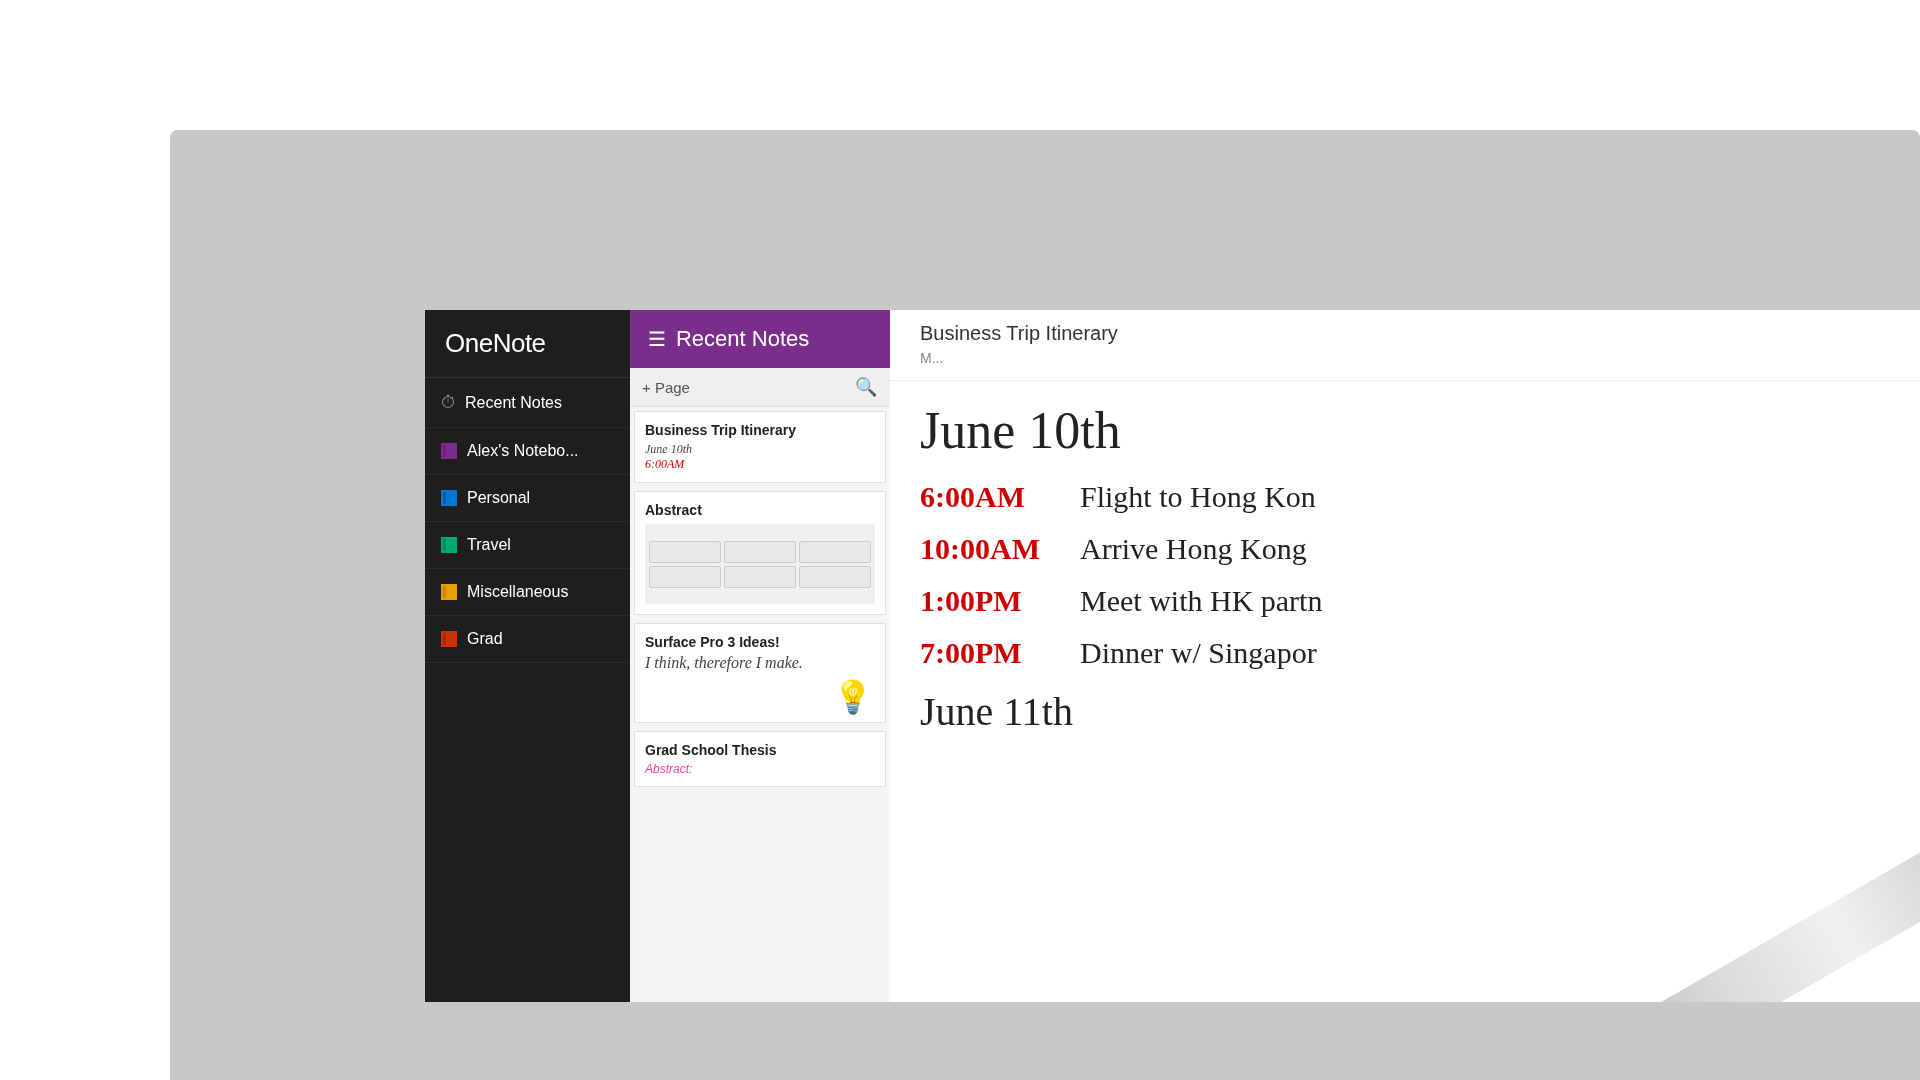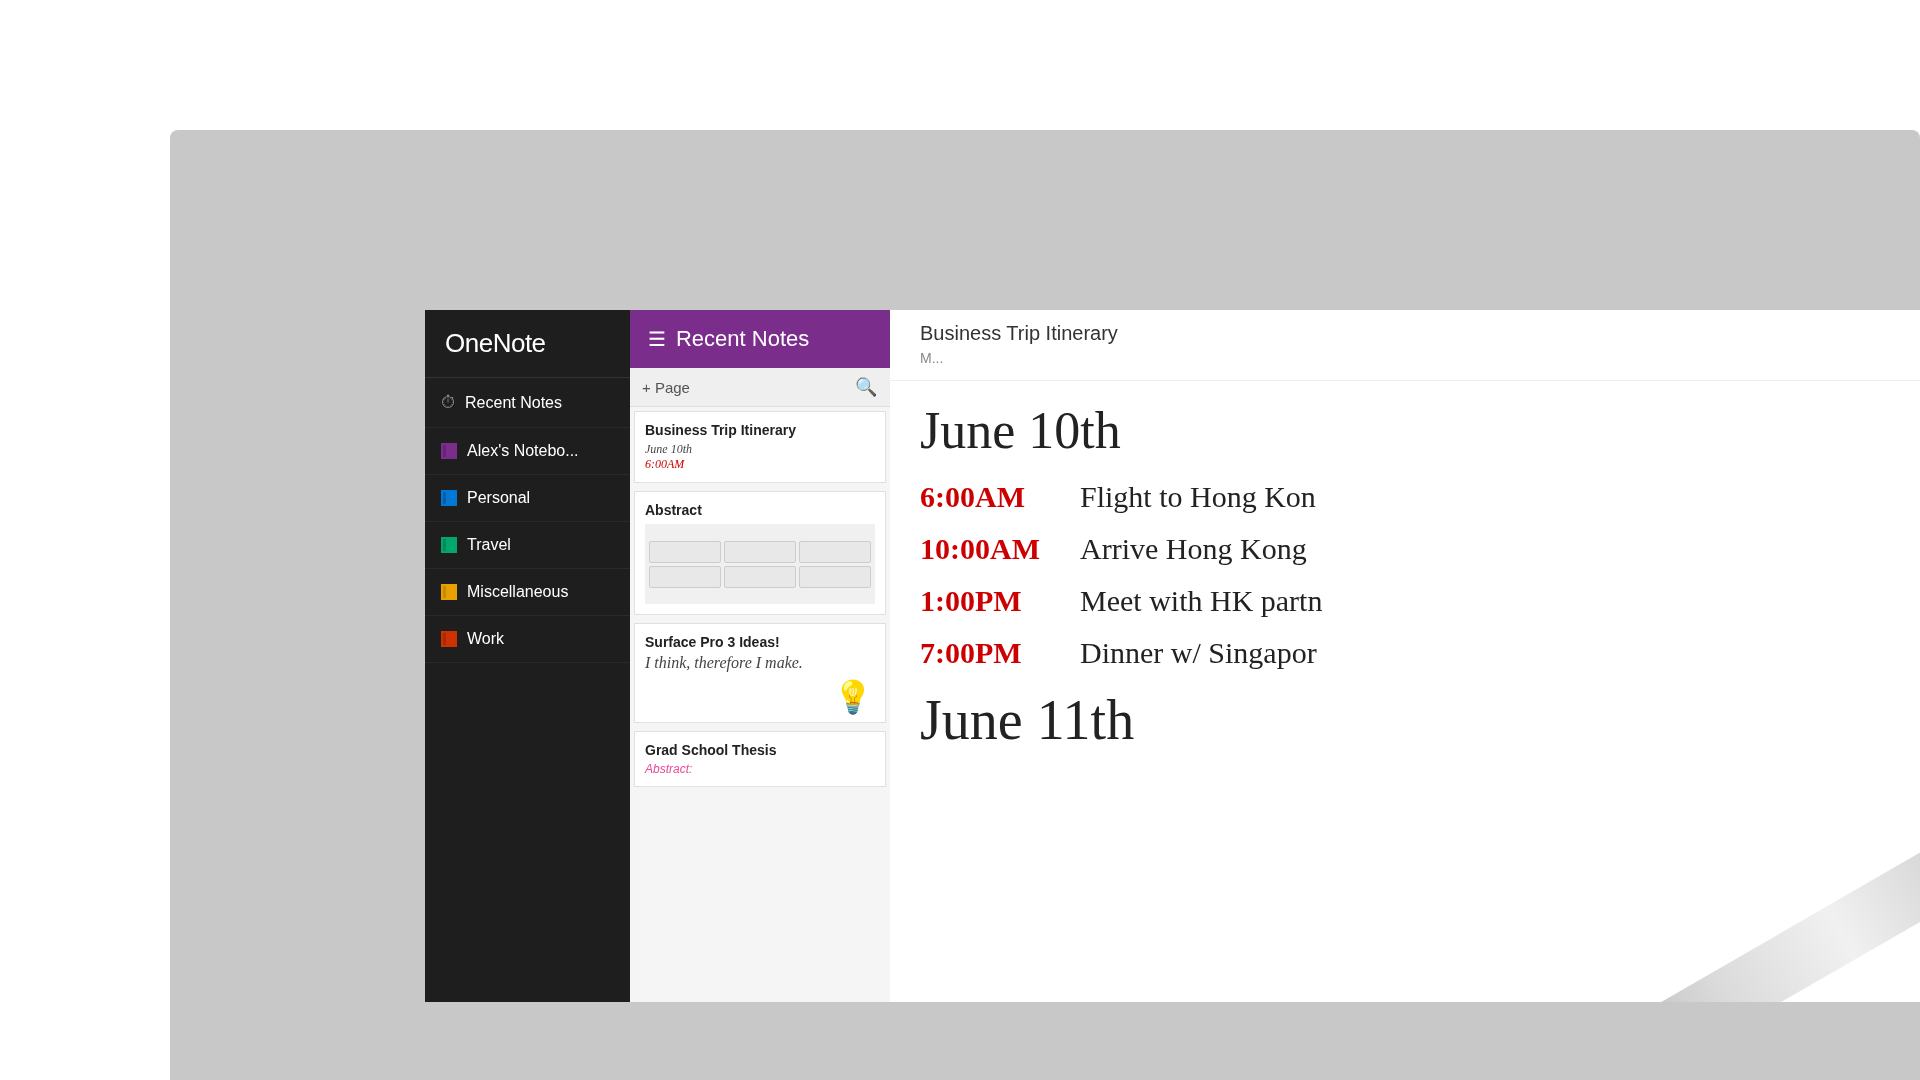--- a/index.html
+++ b/index.html
@@ -244,21 +244,21 @@
       color: #cc0000;
       font-weight: bold;
       min-width: 160px;
     }
 
     .time-desc {
       color: #222;
     }
 
     .date-heading-2 {
-      font-size: 56px;
+      font-size: 40px;
       color: #222;
       font-family: 'Segoe Script', cursive;
       margin-top: 10px;
     }
 
     .white-bg {
       position: absolute;
       top: 0; left: 0;
       width: 430px;
       height: 1080px;
@@ -336,21 +336,21 @@
         <rect x="2" y="2" width="3" height="12" fill="#c88a00"></rect>
       </svg>
       <span>Miscellaneous</span>
     </div>
 
     <div class="nav-item">
       <svg class="notebook-color" viewBox="0 0 16 16">
         <rect width="16" height="16" fill="#cc3300"></rect>
         <rect x="2" y="2" width="3" height="12" fill="#aa2a00"></rect>
       </svg>
-      <span>Work</span>
+      <span>Grad</span>
     </div>
   </div>
 
   <div class="pages-panel">
     <div class="pages-header">
       <span class="menu-icon">☰</span>
       <span>Recent Notes</span>
     </div>
 
     <div class="pages-toolbar">

